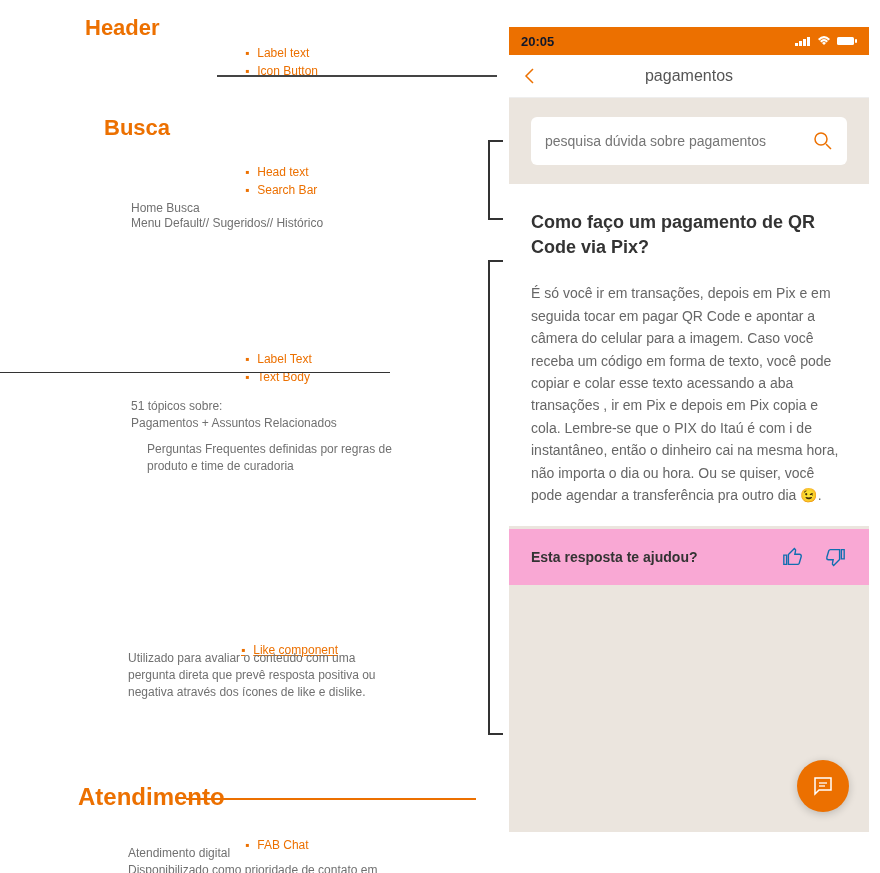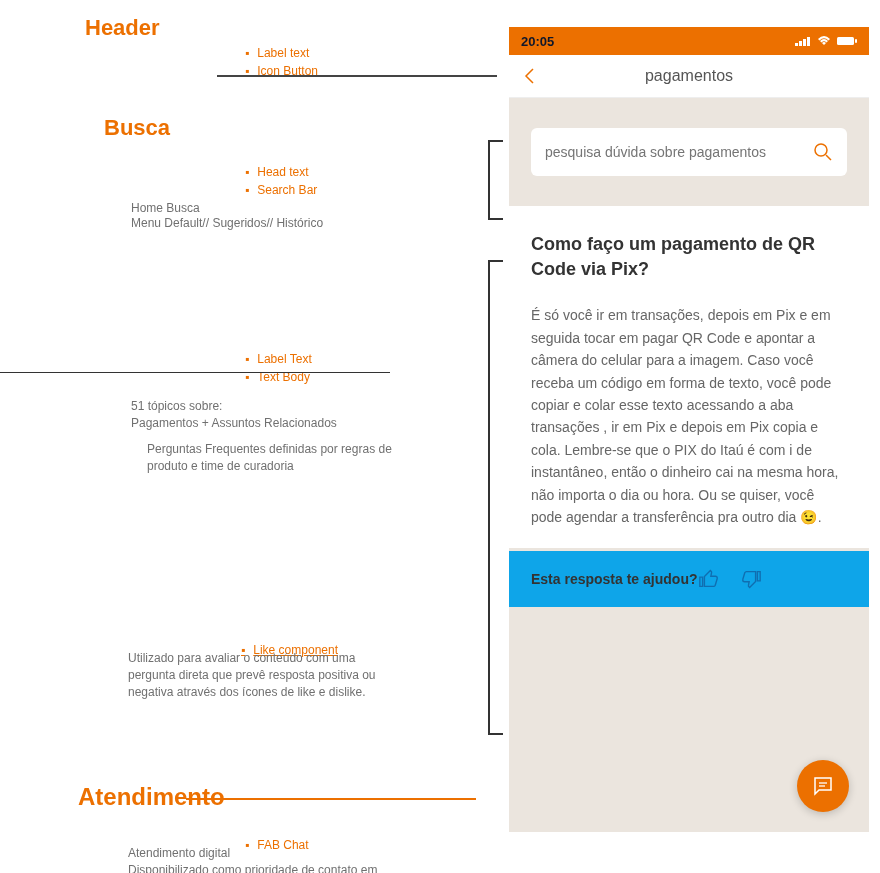--- a/index.html
+++ b/index.html
@@ -104,21 +104,21 @@
 .nav-title {
   position: absolute;
   left: 0; right: 0;
   text-align: center;
   font-size: 16px;
   color: #555;
   pointer-events: none;
 }
 
 .search-area {
-  padding: 30px 22px;
+  padding: 19px 22px;
 }
 .search-box {
   background: #fff;
   border-radius: 6px;
   height: 48px;
   display: flex;
   align-items: center;
   padding: 0 14px;
   gap: 10px;
 }
@@ -144,25 +144,25 @@
   margin-bottom: 22px;
 }
 .faq-body {
   font-size: 14px;
   color: #666;
   line-height: 1.6;
 }
 
 .feedback-bar {
   margin-top: 3px;
-  background: #0ea5e9;
+  background: #f9a8d4;
   padding: 16px 22px;
   display: flex;
   align-items: center;
-  justify-content: flex-start;
+  justify-content: space-between;
 }
 .feedback-q {
   font-size: 14px;
   font-weight: 600;
   color: #333;
 }
 .thumbs {
   display: flex;
   gap: 18px;
 }

